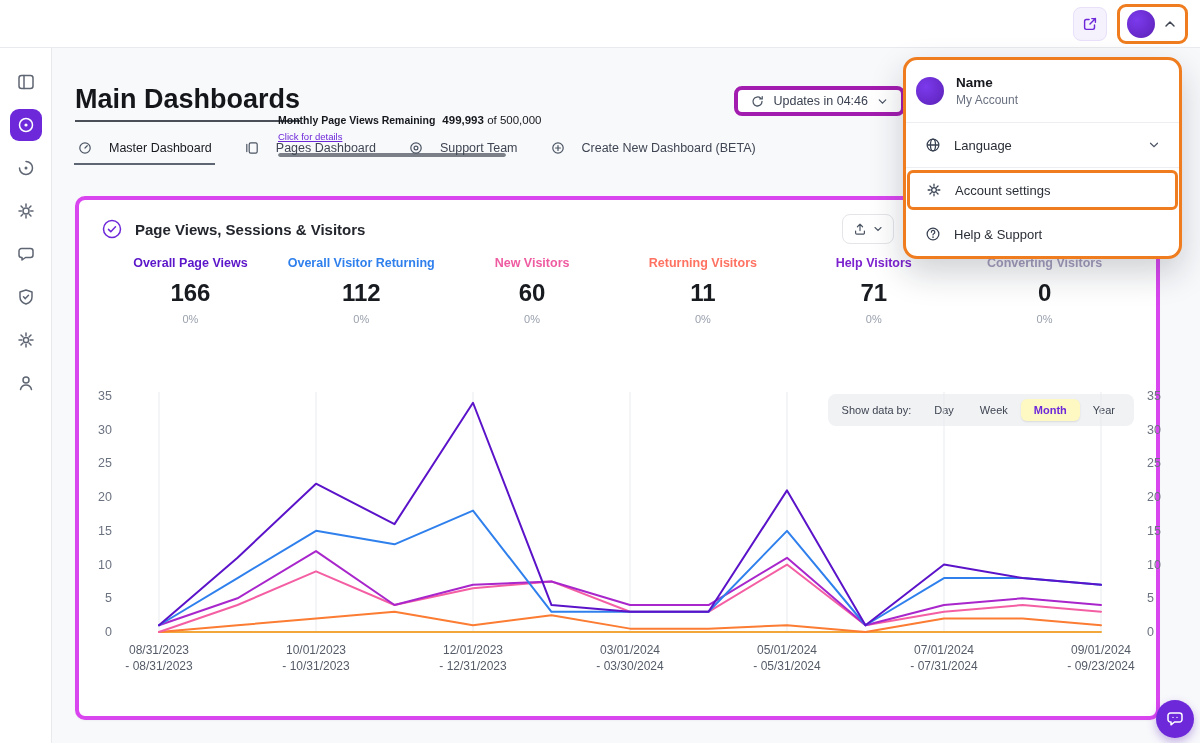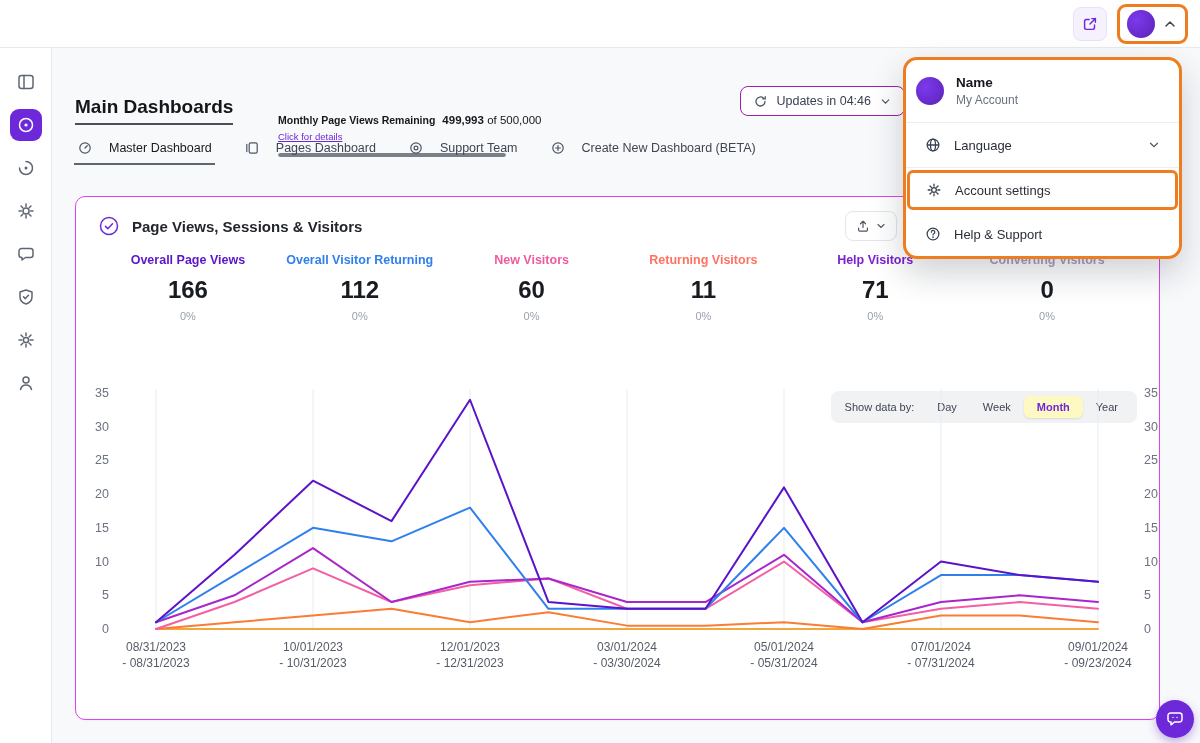--- a/index.html
+++ b/index.html
@@ -20,40 +20,40 @@
   .avatar-box { display:flex; align-items:center; gap:7px; padding:3px 7px; border:3px solid #ef7d1f; border-radius:9px; cursor:pointer; background:#fff; }
   .avatar { width:28px; height:28px; border-radius:50%; background:radial-gradient(circle at 35% 35%, #7c3aed, #5b21b6); }
 
   
   .sidebar { position:absolute; top:48px; left:0; bottom:0; width:52px; background:#fff; border-right:1px solid #e8eaed; z-index:9; display:flex; flex-direction:column; align-items:center; padding-top:18px; gap:11px; }
   .side-item { width:32px; height:32px; border-radius:9px; display:flex; align-items:center; justify-content:center; color:#5f6673; cursor:pointer; }
   .side-item.active { background:#6d28d9; color:#fff; }
 
   
   .content { position:absolute; top:48px; left:52px; right:0; bottom:0; background:#f8f9fb; }
-  .page-title { position:absolute; left:23px; top:48px; font-size:19px; font-weight:700; color:#14161a; border-bottom:2px solid #4a4f58; padding-bottom:5px; }
+  .page-title { position:absolute; left:23px; top:36px; font-size:27px; font-weight:700; color:#14161a; border-bottom:2px solid #4a4f58; padding-bottom:5px; }
 
   .quota { position:absolute; left:226px; top:30px; width:228px; }
   .quota-top { display:flex; align-items:baseline; gap:7px; white-space:nowrap; }
   .quota-label { font-size:10.5px; font-weight:700; color:#15181d;margin-top:36px; }
   .quota-usage { font-size:11.5px; color:#15181d; }
   .quota-usage b { font-weight:700; }
   .quota-link { font-size:9.5px; color:#6d28d9; text-decoration:underline; cursor:pointer; display:inline-block; margin-top:2px; }
   .quota-bar { margin-top:9px; height:4px; background:#e3e5e8; border-radius:2px; overflow:hidden; }
   .quota-fill { height:100%; background:#7b8088; border-radius:2px; }
 
-  .updates-btn { position:absolute; right:295px; top:38px; height:30px; display:flex; align-items:center; gap:8px; padding:0 12px; background:#fff; border:1px solid #a21caf; border-radius:8px; font-size:12.5px; color:#3a4150; cursor:pointer; }
+  .updates-btn { position:absolute; right:295px; top:38px; height:30px; display:flex; align-items:center; gap:8px; padding:0 12px; background:#fff; border:4px solid #a21caf; border-radius:8px; font-size:12.5px; color:#3a4150; cursor:pointer; }
 
   .tabs { position:absolute; left:25px; top:92px; display:flex; gap:32px; align-items:center; }
   .tab { position:relative; display:flex; align-items:center; gap:16px; font-size:12.5px; color:#3f4552; cursor:pointer; white-space:nowrap; }
   .tab.active { color:#17191e; font-weight:500; }
   .tab.active::after { content:""; position:absolute; left:-3px; right:-3px; bottom:-9px; height:2px; background:#5f6673; }
 
   
-  .card { position:absolute; left:23px; top:148px; width:1085px; height:524px; background:#fff; border:1px solid #d946ef; border-radius:10px; box-shadow:0 1px 2px rgba(16,24,40,.04); }
+  .card { position:absolute; left:23px; top:148px; width:1085px; height:524px; background:#fff; border:4px solid #d946ef; border-radius:10px; box-shadow:0 1px 2px rgba(16,24,40,.04); }
   .card-header { display:flex; align-items:center; gap:12px; padding:18px 22px 6px; }
   .title-badge { color:#6d28d9; }
   .card-title { font-size:15px; font-weight:600; color:#23262d; }
   .export-btn { position:absolute; right:262px; top:14px; height:30px; display:flex; align-items:center; gap:4px; padding:0 9px; background:#fff; border:1px solid #e3e5e8; border-radius:8px; color:#3a4150; cursor:pointer; }
 
   .metrics { display:flex; padding:10px 26px 0; }
   .metric { flex:1; text-align:center; cursor:pointer; }
   .metric-label { font-size:12.5px; font-weight:600; }
   .metric-value { font-size:24px; font-weight:600; color:#181b20; margin-top:9px; }
   .metric-change { font-size:11px; color:#9aa1ad; margin-top:6px; }

